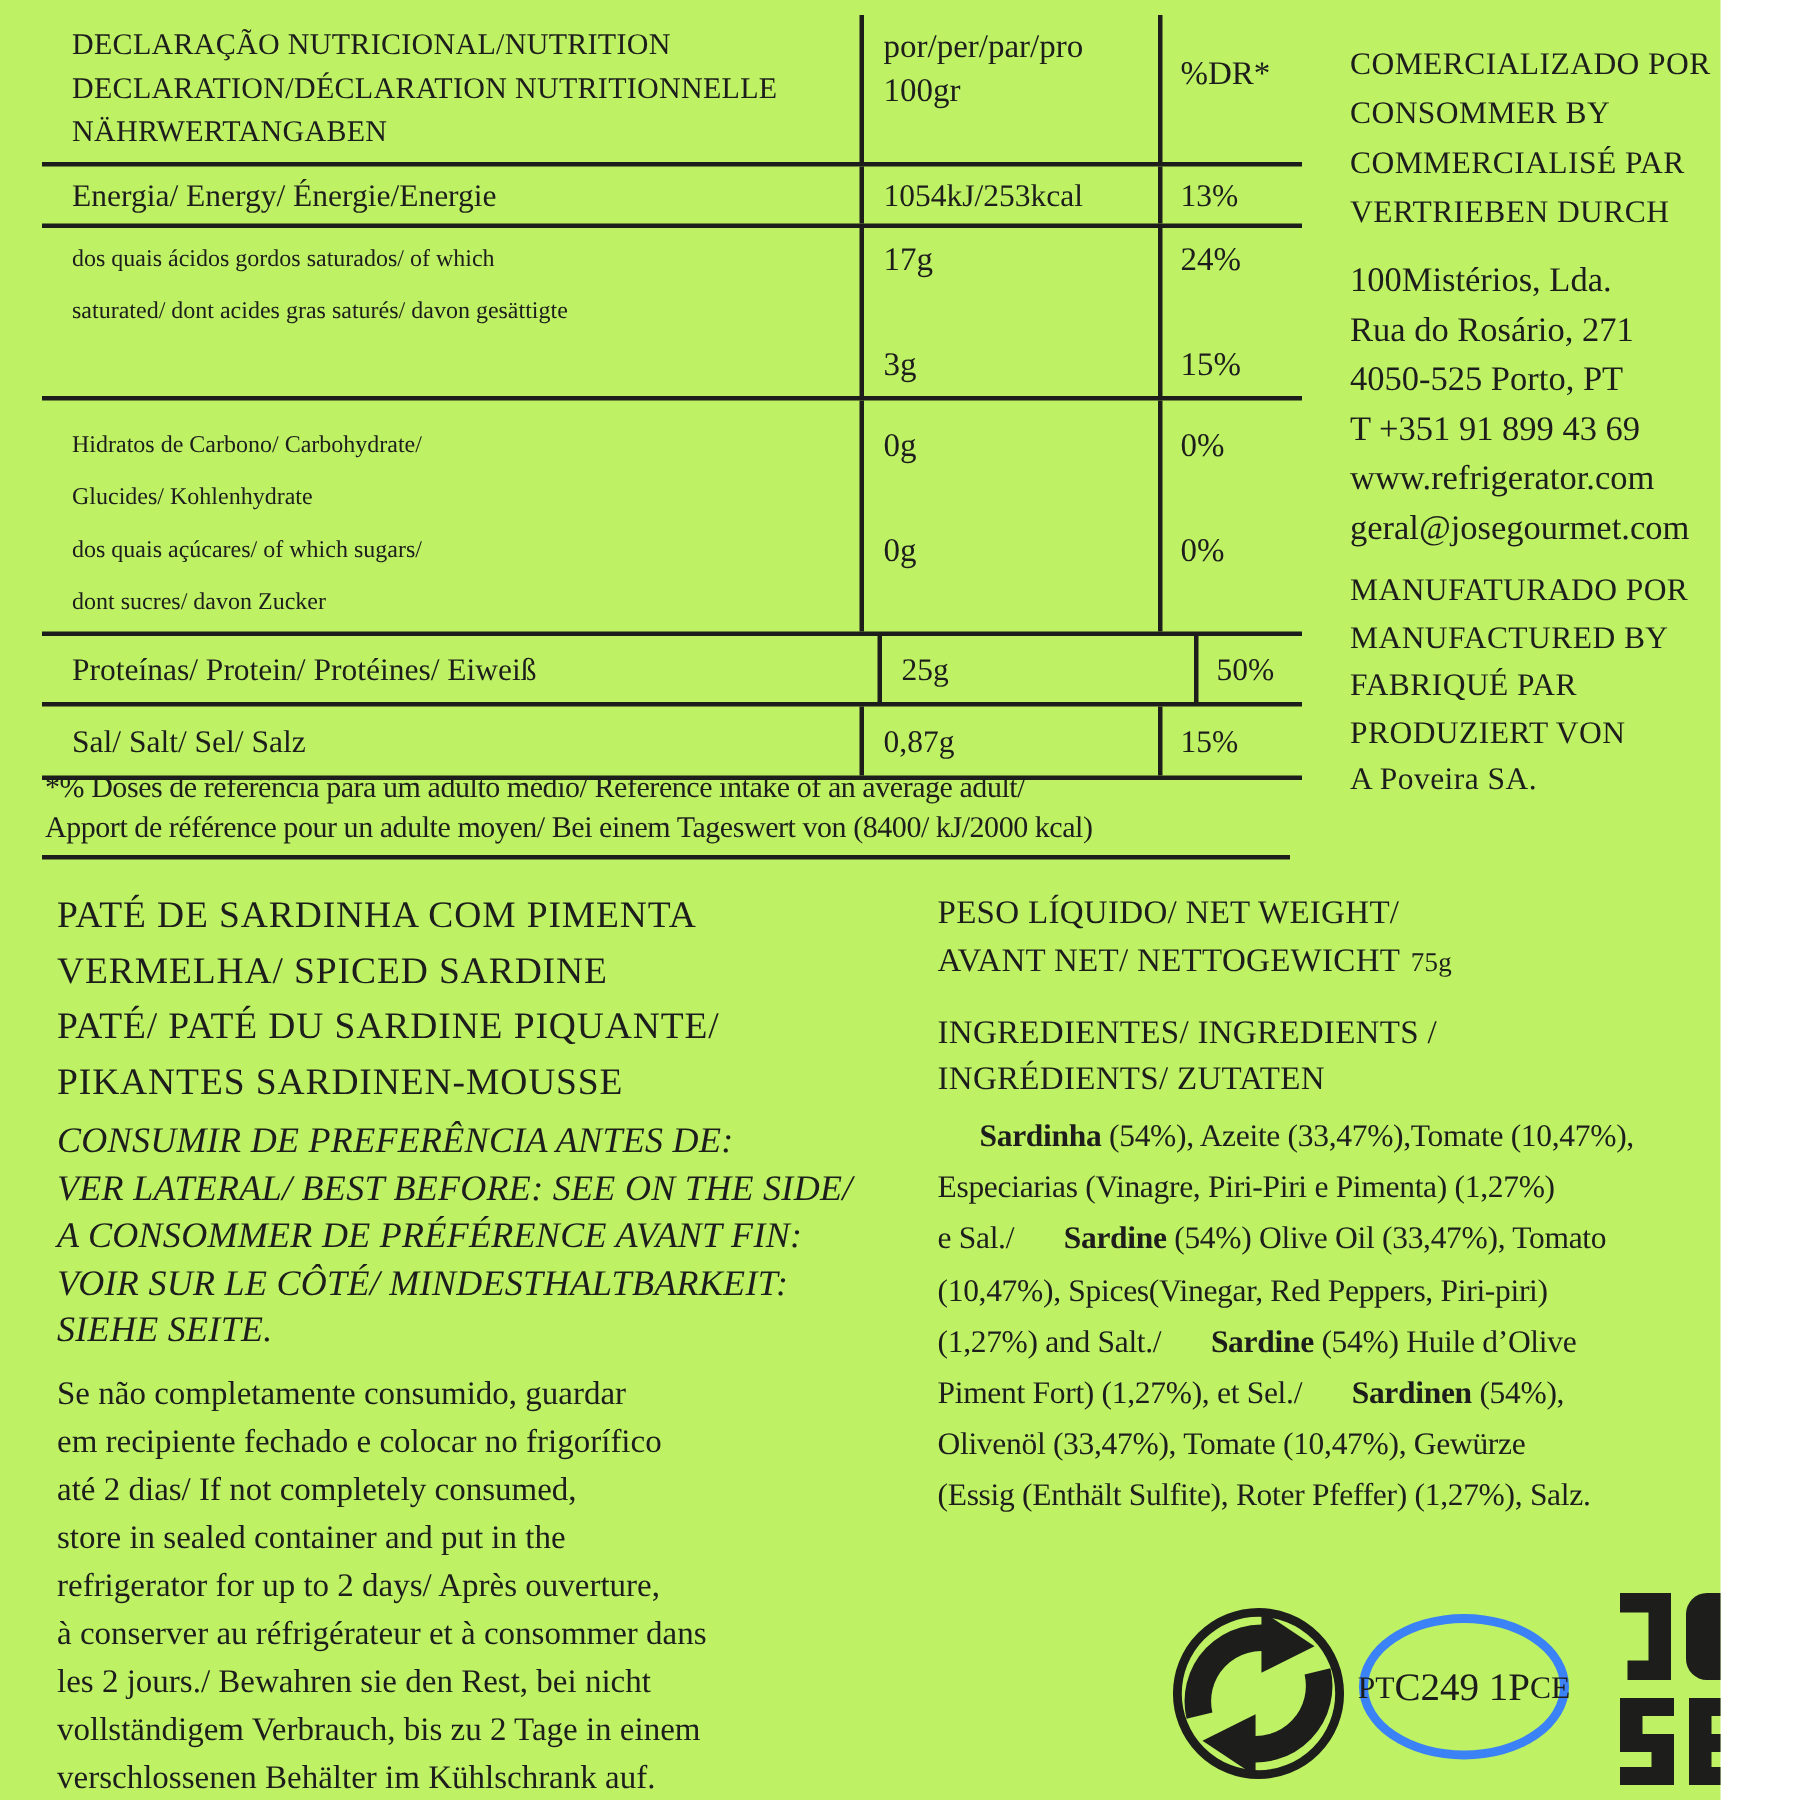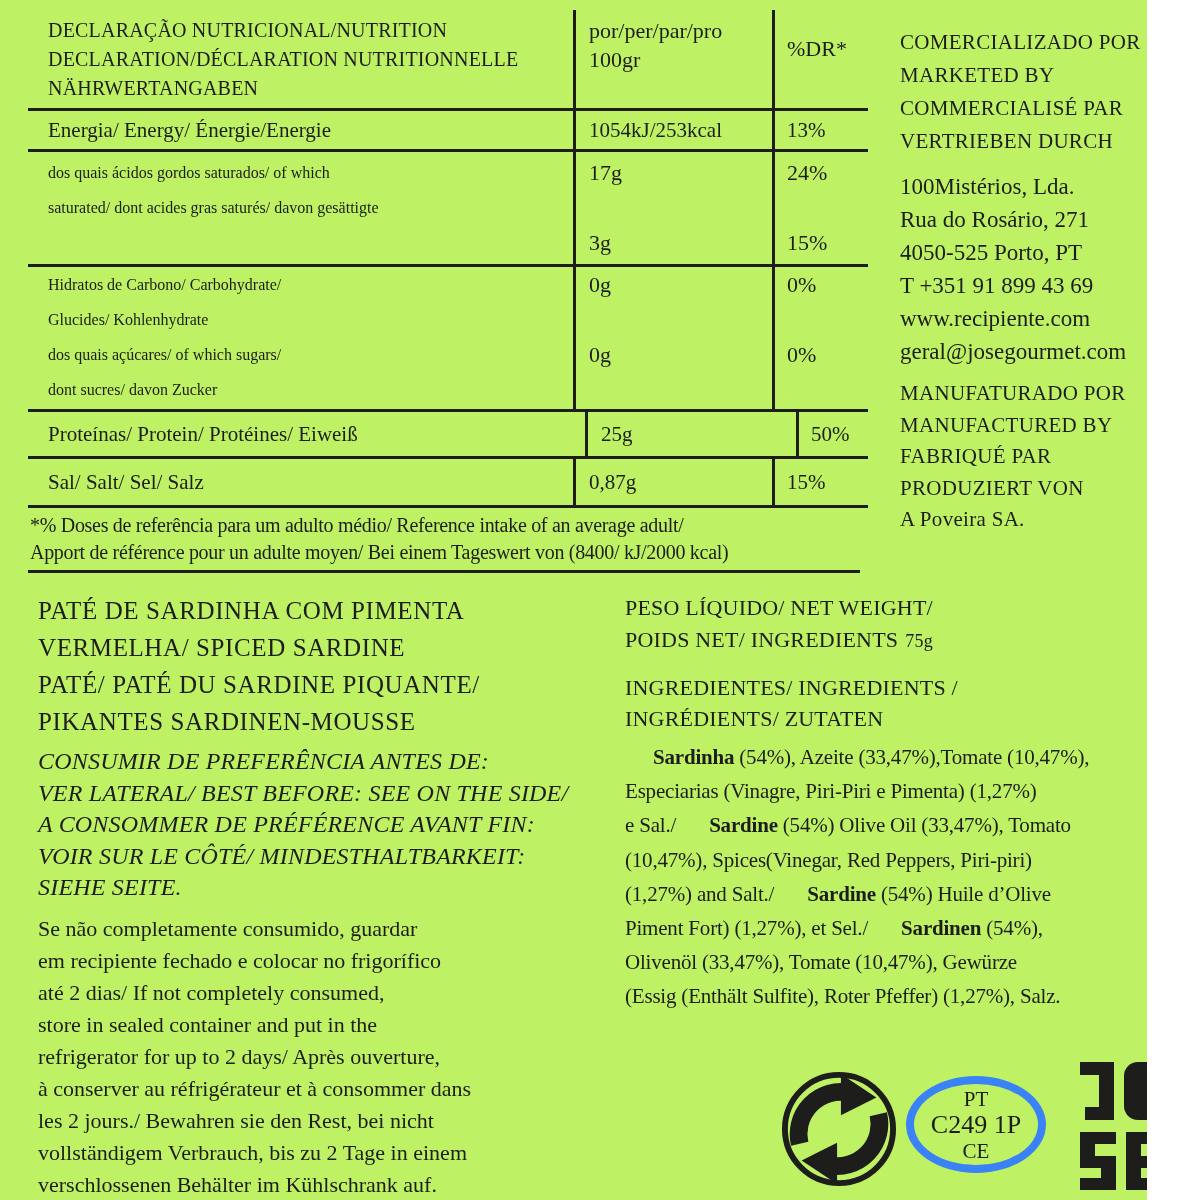--- a/index.html
+++ b/index.html
@@ -22,21 +22,21 @@
   .c3 { padding-left:12px; }
   .thead .c1 { font-size:20px; line-height:29px; padding-top:6px; padding-bottom:5px; letter-spacing:.2px; }
   .thead .c2 { font-size:22px; line-height:29px; padding-top:6px; }
   .thead .c3 { font-size:22px; padding-top:26px; }
   .rowline .c1, .rowline .c2, .rowline .c3 { font-size:21px; }
   .r-energy { line-height:38px; }
   .r-fat .ln, .r-carbs .ln { line-height:35px; }
   .r-fat { padding:3px 0 4px; }
   .r-fat.trow { padding:0; }
   .r-fat .c1, .r-fat .c2, .r-fat .c3 { padding-top:3px; padding-bottom:4px; }
-  .r-carbs .c1, .r-carbs .c2, .r-carbs .c3 { padding-top:0; padding-bottom:2px; }
+  .r-carbs .c1, .r-carbs .c2, .r-carbs .c3 { padding-top:12px; padding-bottom:2px; }
   .r-protein { line-height:44px;gap:12px; }
   .r-salt { line-height:46px; }
   .c2, .c3 { font-size:22px; }
 
   .footnote { left:30px; top:512px; width:835px; font-size:20px; line-height:27px; letter-spacing:-0.3px; }
   .rule { left:28px; top:570px; width:832px; height:3px; background:#1d1d1b; }
 
   
   .mk-head { left:900px; top:26px; font-size:21px; line-height:33px; letter-spacing:.3px; }
   .mk-addr { left:900px; top:170px; font-size:23px; line-height:33px; }
@@ -50,22 +50,22 @@
   
   .netweight { left:625px; top:592px; font-size:22px; line-height:32px; letter-spacing:.2px; }
   .nwv { font-size:18px; margin-left:7px; }
   .ingr-head { left:625px; top:672px; font-size:22px; line-height:31px; letter-spacing:.2px; }
   .ingr-text { left:625px; top:740px; width:560px; font-size:21px; line-height:34.2px; letter-spacing:-0.2px; }
 
   
   .greendot { left:780px; top:1070px; }
   .oval {
     left:906px; top:1076px; width:140px; height:97px;
-    border:8px solid #3b82f6; border-radius:50%;
-    display:flex; flex-direction:column; align-items:center; justify-content:center;
+    border:6px solid #3b82f6; border-radius:50%;
+    display:flex; flex-direction:row; align-items:center; justify-content:center;
     font-size:21px; line-height:26px;
   }
   .oval .mid { font-size:26px; }
   .joselogo { left:1080px; top:1062px; }
   .joselogo rect, .joselogo path { fill:#1d1d1b; }
 </style>
 </head>
 <body>
 
 <div class="sheet">
@@ -137,30 +137,30 @@
   </div>
 
   <div class="abs footnote">
       <div class="ln">*% Doses de referência para um adulto médio/ Reference intake of an average adult/</div>
       <div class="ln">Apport de référence pour un adulte moyen/ Bei einem Tageswert von (8400/ kJ/2000 kcal)</div>
     </div>
   <div class="abs rule"></div>
 
   <div class="abs mk-head">
       <div class="ln">COMERCIALIZADO POR</div>
-      <div class="ln">MARKETED BY</div>
+      <div class="ln">CONSOMMER BY</div>
       <div class="ln">COMMERCIALISÉ PAR</div>
       <div class="ln">VERTRIEBEN DURCH</div>
     </div>
   <div class="abs mk-addr">
       <div class="ln">100Mistérios, Lda.</div>
       <div class="ln">Rua do Rosário, 271</div>
       <div class="ln">4050-525 Porto, PT</div>
       <div class="ln">T +351 91 899 43 69</div>
-      <div class="ln">www.recipiente.com</div>
+      <div class="ln">www.refrigerator.com</div>
       <div class="ln">geral@josegourmet.com</div>
     </div>
   <div class="abs mf-block">
     <div>
         <div class="ln">MANUFATURADO POR</div>
         <div class="ln">MANUFACTURED BY</div>
         <div class="ln">FABRIQUÉ PAR</div>
         <div class="ln">PRODUZIERT VON</div>
       </div>
     <div class="ln">A Poveira SA.</div>
@@ -187,21 +187,21 @@
       <div class="ln">refrigerator for up to 2 days/ Après ouverture,</div>
       <div class="ln">à conserver au réfrigérateur et à consommer dans</div>
       <div class="ln">les 2 jours./ Bewahren sie den Rest, bei nicht</div>
       <div class="ln">vollständigem Verbrauch, bis zu 2 Tage in einem</div>
       <div class="ln">verschlossenen Behälter im Kühlschrank auf.</div>
     </div>
 
   <div class="abs netweight">
     <div class="ln">PESO LÍQUIDO/ NET WEIGHT/</div>
     <div class="ln">
-      <span>POIDS NET/ INGREDIENTS</span><span class="nwv">75g</span>
+      <span>AVANT NET/ NETTOGEWICHT</span><span class="nwv">75g</span>
     </div>
   </div>
   <div class="abs ingr-head">
       <div class="ln">INGREDIENTES/ INGREDIENTS /</div>
       <div class="ln">INGRÉDIENTS/ ZUTATEN</div>
     </div>
   <div class="abs ingr-text">
       <div class="ln"><span class="b">Sardinha</span><span> (54%), Azeite (33,47%),Tomate (10,47%),</span></div>
       <div class="ln"><span>Especiarias (Vinagre, Piri-Piri e Pimenta) (1,27%)</span></div>
       <div class="ln"><span>e Sal./ </span><span class="b">Sardine</span><span> (54%) Olive Oil (33,47%), Tomato</span></div>

